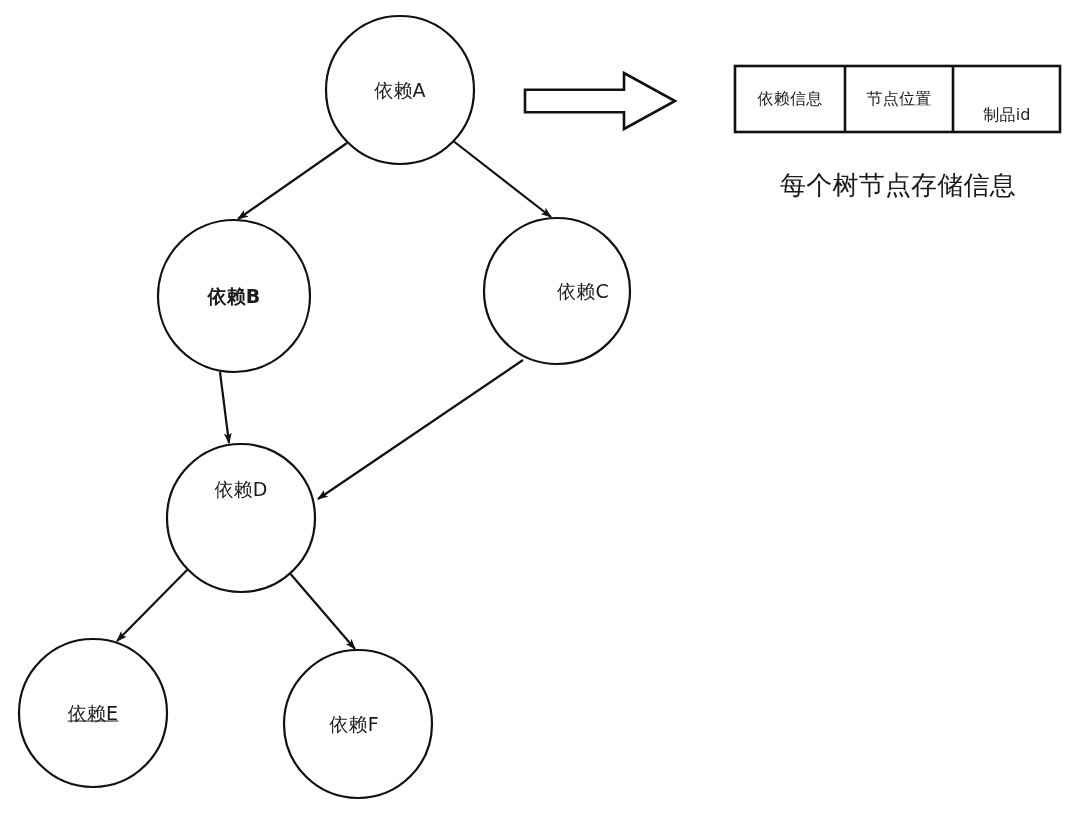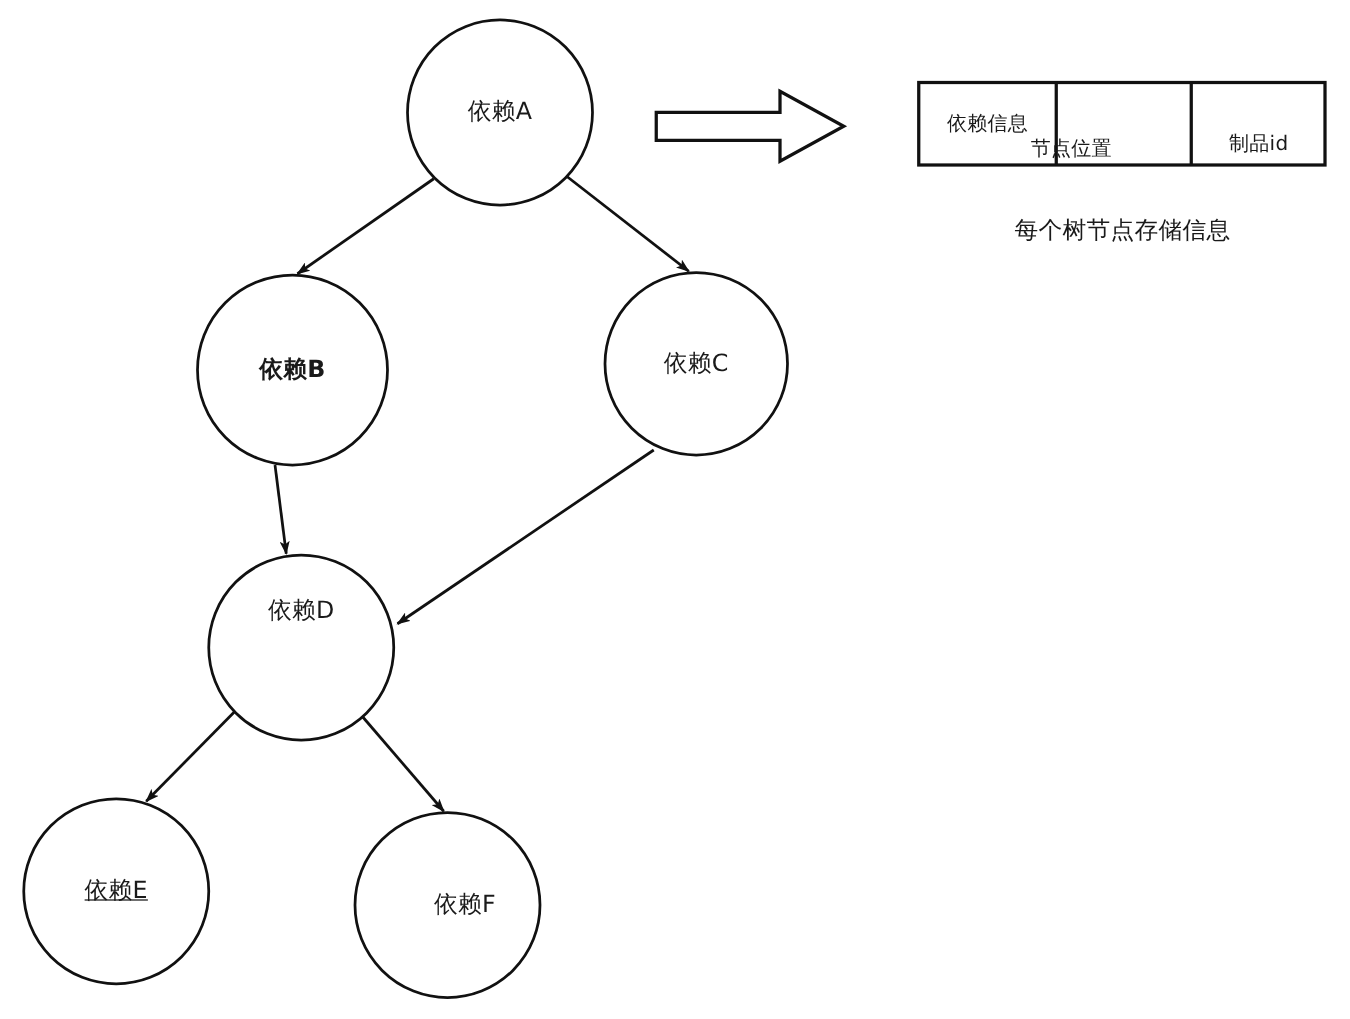--- a/index.html
+++ b/index.html
@@ -42,21 +42,21 @@
     line-height: 1;
     color: #1a1a1a;
     white-space: nowrap;
     letter-spacing: 0.2px;
     pointer-events: none;
   }
 
   .caption-label {
     position: absolute;
     transform: translate(-50%, -50%);
-    font-size: 19px;
+    font-size: 26px;
     line-height: 1;
     color: #1a1a1a;
     white-space: nowrap;
     letter-spacing: 0.2px;
     pointer-events: none;
   }
 </style>
 </head>
 <body>
 
@@ -89,21 +89,21 @@
   <g id="table-layer">
       <rect x="735" y="66" width="325" height="66" fill="#ffffff" stroke="#111111" stroke-width="2.6"></rect>
       <line x1="845" y1="66" x2="845" y2="132" stroke="#111111" stroke-width="2.6"></line>
       <line x1="953" y1="66" x2="953" y2="132" stroke="#111111" stroke-width="2.6"></line>
     </g>
 </svg>
 
 <div id="labels-layer">
     <div class="node-label" style="left: 400px; top: 90px;">依赖A</div>
     <div class="node-label" style="left: 234px; top: 296px; font-weight: bold;">依赖B</div>
-    <div class="node-label" style="left: 557px; top: 291px;">依赖C</div>
+    <div class="node-label" style="left: 583px; top: 291px;">依赖C</div>
     <div class="node-label" style="left: 241px; top: 489px;">依赖D</div>
     <div class="node-label" style="left: 93px; top: 713px; text-decoration: underline;">依赖E</div>
-    <div class="node-label" style="left: 372px; top: 724px;">依赖F</div>
+    <div class="node-label" style="left: 354px; top: 724px;">依赖F</div>
     <div class="cell-label" style="left: 790px; top: 99px;">依赖信息</div>
-    <div class="cell-label" style="left: 857px; top: 99px; margin-top: 20px;">节点位置</div>
+    <div class="cell-label" style="left: 899px; top: 99px;">节点位置</div>
     <div class="cell-label" style="left: 1007px; top: 115px;">制品id</div>
     <div class="caption-label" style="left: 898px; top: 185px;">每个树节点存储信息</div>
   </div>
 
 </body></html>

